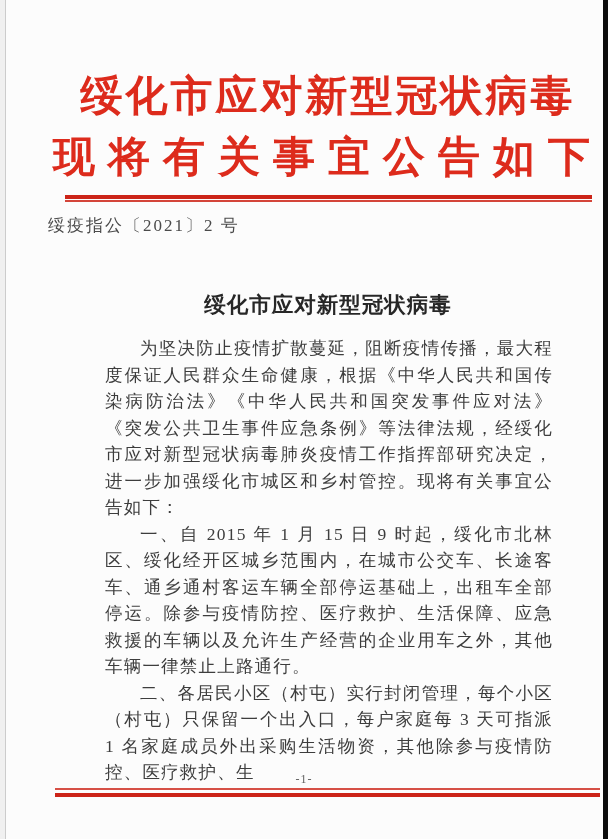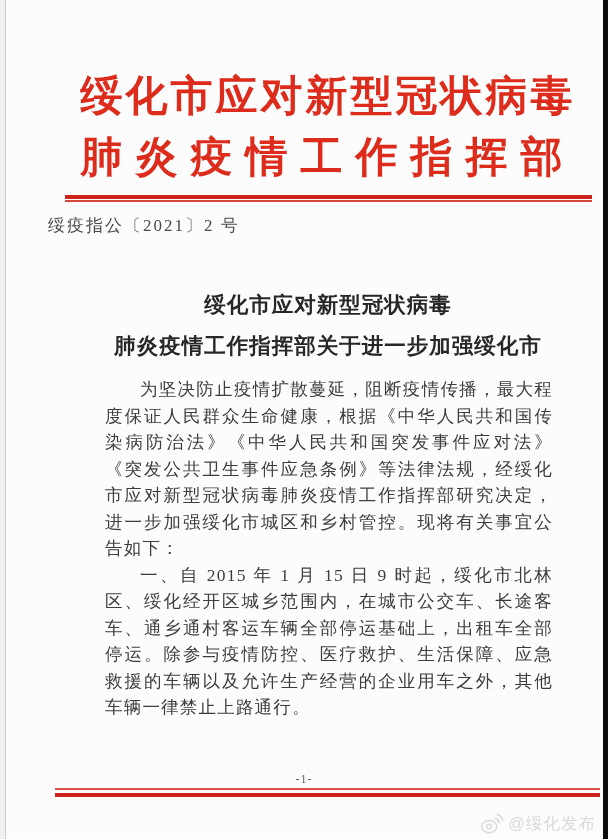--- a/index.html
+++ b/index.html
@@ -86,52 +86,41 @@
 </head>
 <body>
 
 <div class="page">
 
   <div class="edge-left"></div>
   <div class="edge-right"></div>
 
   <div class="letterhead">
     <div class="lh-line1">绥化市应对新型冠状病毒</div>
-    <div class="lh-line2">肺炎疫情工作指挥部</div>
+    <div class="lh-line2">现将有关事宜公告如下</div>
   </div>
 
   <div class="head-rule">
     <div class="hr-thick"></div>
     <div class="hr-thin"></div>
   </div>
 
   <div class="doc-number">绥疫指公〔2021〕2 号</div>
 
   <div class="title">
     <div>绥化市应对新型冠状病毒</div>
-    <div>肺炎疫情工作指挥部关于进一步加强绥化市</div>
   </div>
 
   <div class="body-text">
     <p>为坚决防止疫情扩散蔓延，阻断疫情传播，最大程度保证人民群众生命健康，根据《中华人民共和国传染病防治法》《中华人民共和国突发事件应对法》《突发公共卫生事件应急条例》等法律法规，经绥化市应对新型冠状病毒肺炎疫情工作指挥部研究决定，进一步加强绥化市城区和乡村管控。现将有关事宜公告如下：</p>
     <p>一、自 2015 年 1 月 15 日 9 时起，绥化市北林区、绥化经开区城乡范围内，在城市公交车、长途客车、通乡通村客运车辆全部停运基础上，出租车全部停运。除参与疫情防控、医疗救护、生活保障、应急救援的车辆以及允许生产经营的企业用车之外，其他车辆一律禁止上路通行。</p>
+    <p>二、各居民小区（村屯）实行封闭管理，每个小区（村屯）只保留一个出入口，每户家庭每 3 天可指派 1 名家庭成员外出采购生活物资，其他除参与疫情防控、医疗救护、生</p>
   </div>
 
   <div class="page-number">-1-</div>
 
   <div class="foot-rule">
     <div class="fr-thin"></div>
     <div class="fr-thick"></div>
   </div>
 
-  <div class="watermark">
-    <span>
-      <svg width="26" height="23" viewBox="0 0 26 23" fill="none" stroke="currentColor" stroke-width="1.5" stroke-linecap="round">
-        <ellipse cx="10.2" cy="14.6" rx="7.6" ry="6.1"></ellipse>
-        <circle cx="10.2" cy="14.6" r="2.3"></circle>
-        <path d="M16 6.2 a6.3 6.3 0 0 1 4.3 4.4"></path>
-        <path d="M18 2.3 a10 10 0 0 1 5.9 6"></path>
-      </svg>
-    </span>
-    <span>@绥化发布</span>
-  </div>
 
 </div>
 
 </body></html>

